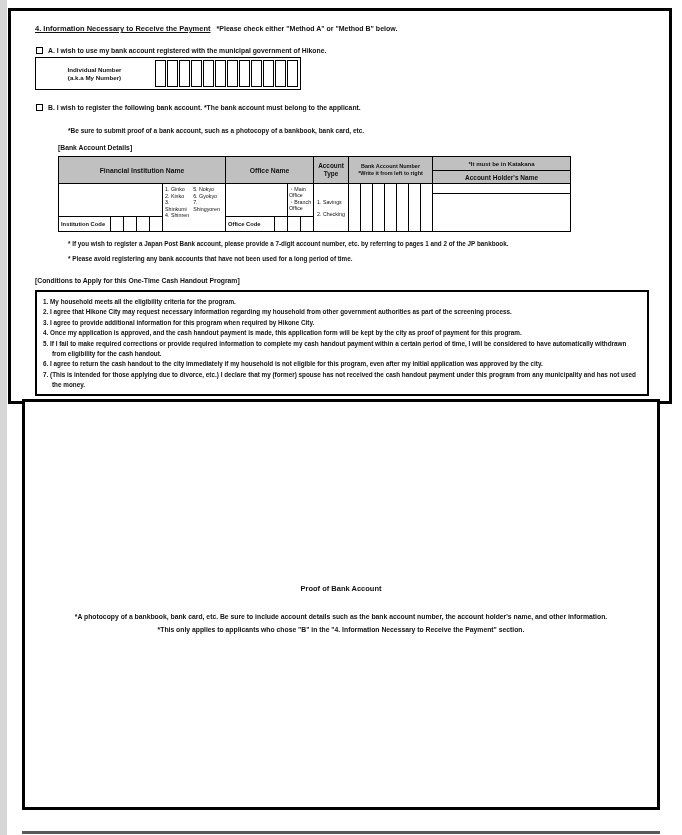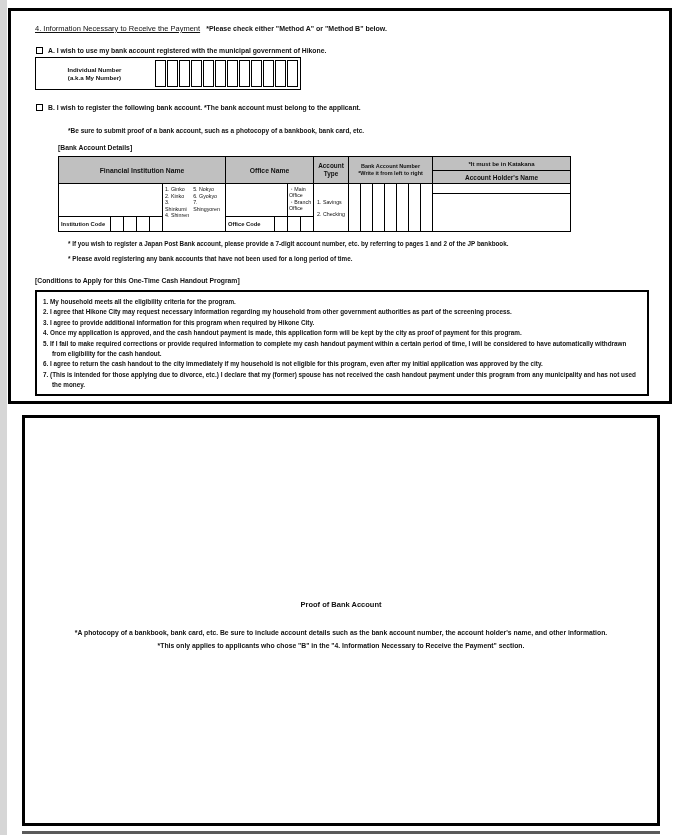--- a/index.html
+++ b/index.html
@@ -2,28 +2,28 @@
 <html><head>
 <meta charset="utf-8">
 <style>
   * { margin:0; padding:0; box-sizing:border-box; }
   html,body { width:682px; height:835px; background:#ffffff; font-family:"Liberation Sans", sans-serif; color:#111; }
   .canvas { position:relative; width:682px; height:835px; background:#fff; overflow:hidden; }
   .edge-strip { position:absolute; left:0; top:0; width:7px; height:835px; background:#d6d6d6; }
 
   .page { position:absolute; background:#fff; border:3px solid #000; }
   .page1 { left:8px; top:8px; width:664px; height:396px; }
-  .page2 { left:22px; top:415px; width:638px; height:411px; }
+  .page2 { left:22px; top:399px; width:638px; height:411px; }
   .next-page-edge { position:absolute; left:22px; top:831px; width:638px; height:3px; background:#5a5a5a; }
 
   .abs { position:absolute; }
 
   
   .sec-title-row { left:24px; top:13px; font-size:7.5px; white-space:nowrap; }
-  .sec-title { font-weight:normal; text-decoration:underline; }
+  .sec-title { font-weight:bold; text-decoration:underline; }
   .sec-note { font-size:7px; margin-left:4px; font-weight:600; }
 
   
   .chk-row { display:flex; align-items:center; gap:5px; font-size:6.8px; font-weight:600; white-space:nowrap; }
   .chk { width:7px; height:7px; border:1px solid #000; background:#fff; flex:0 0 auto; }
 
   
   .indiv-box { left:24px; top:46px; width:266px; height:33px; border:1px solid #000; display:flex; }
   .indiv-label { width:117px; display:flex; flex-direction:column; justify-content:center; align-items:center; font-size:6.2px; font-weight:600; line-height:8px; }
   .digit-cells { flex:1; display:flex; gap:1px; padding:2px; }

